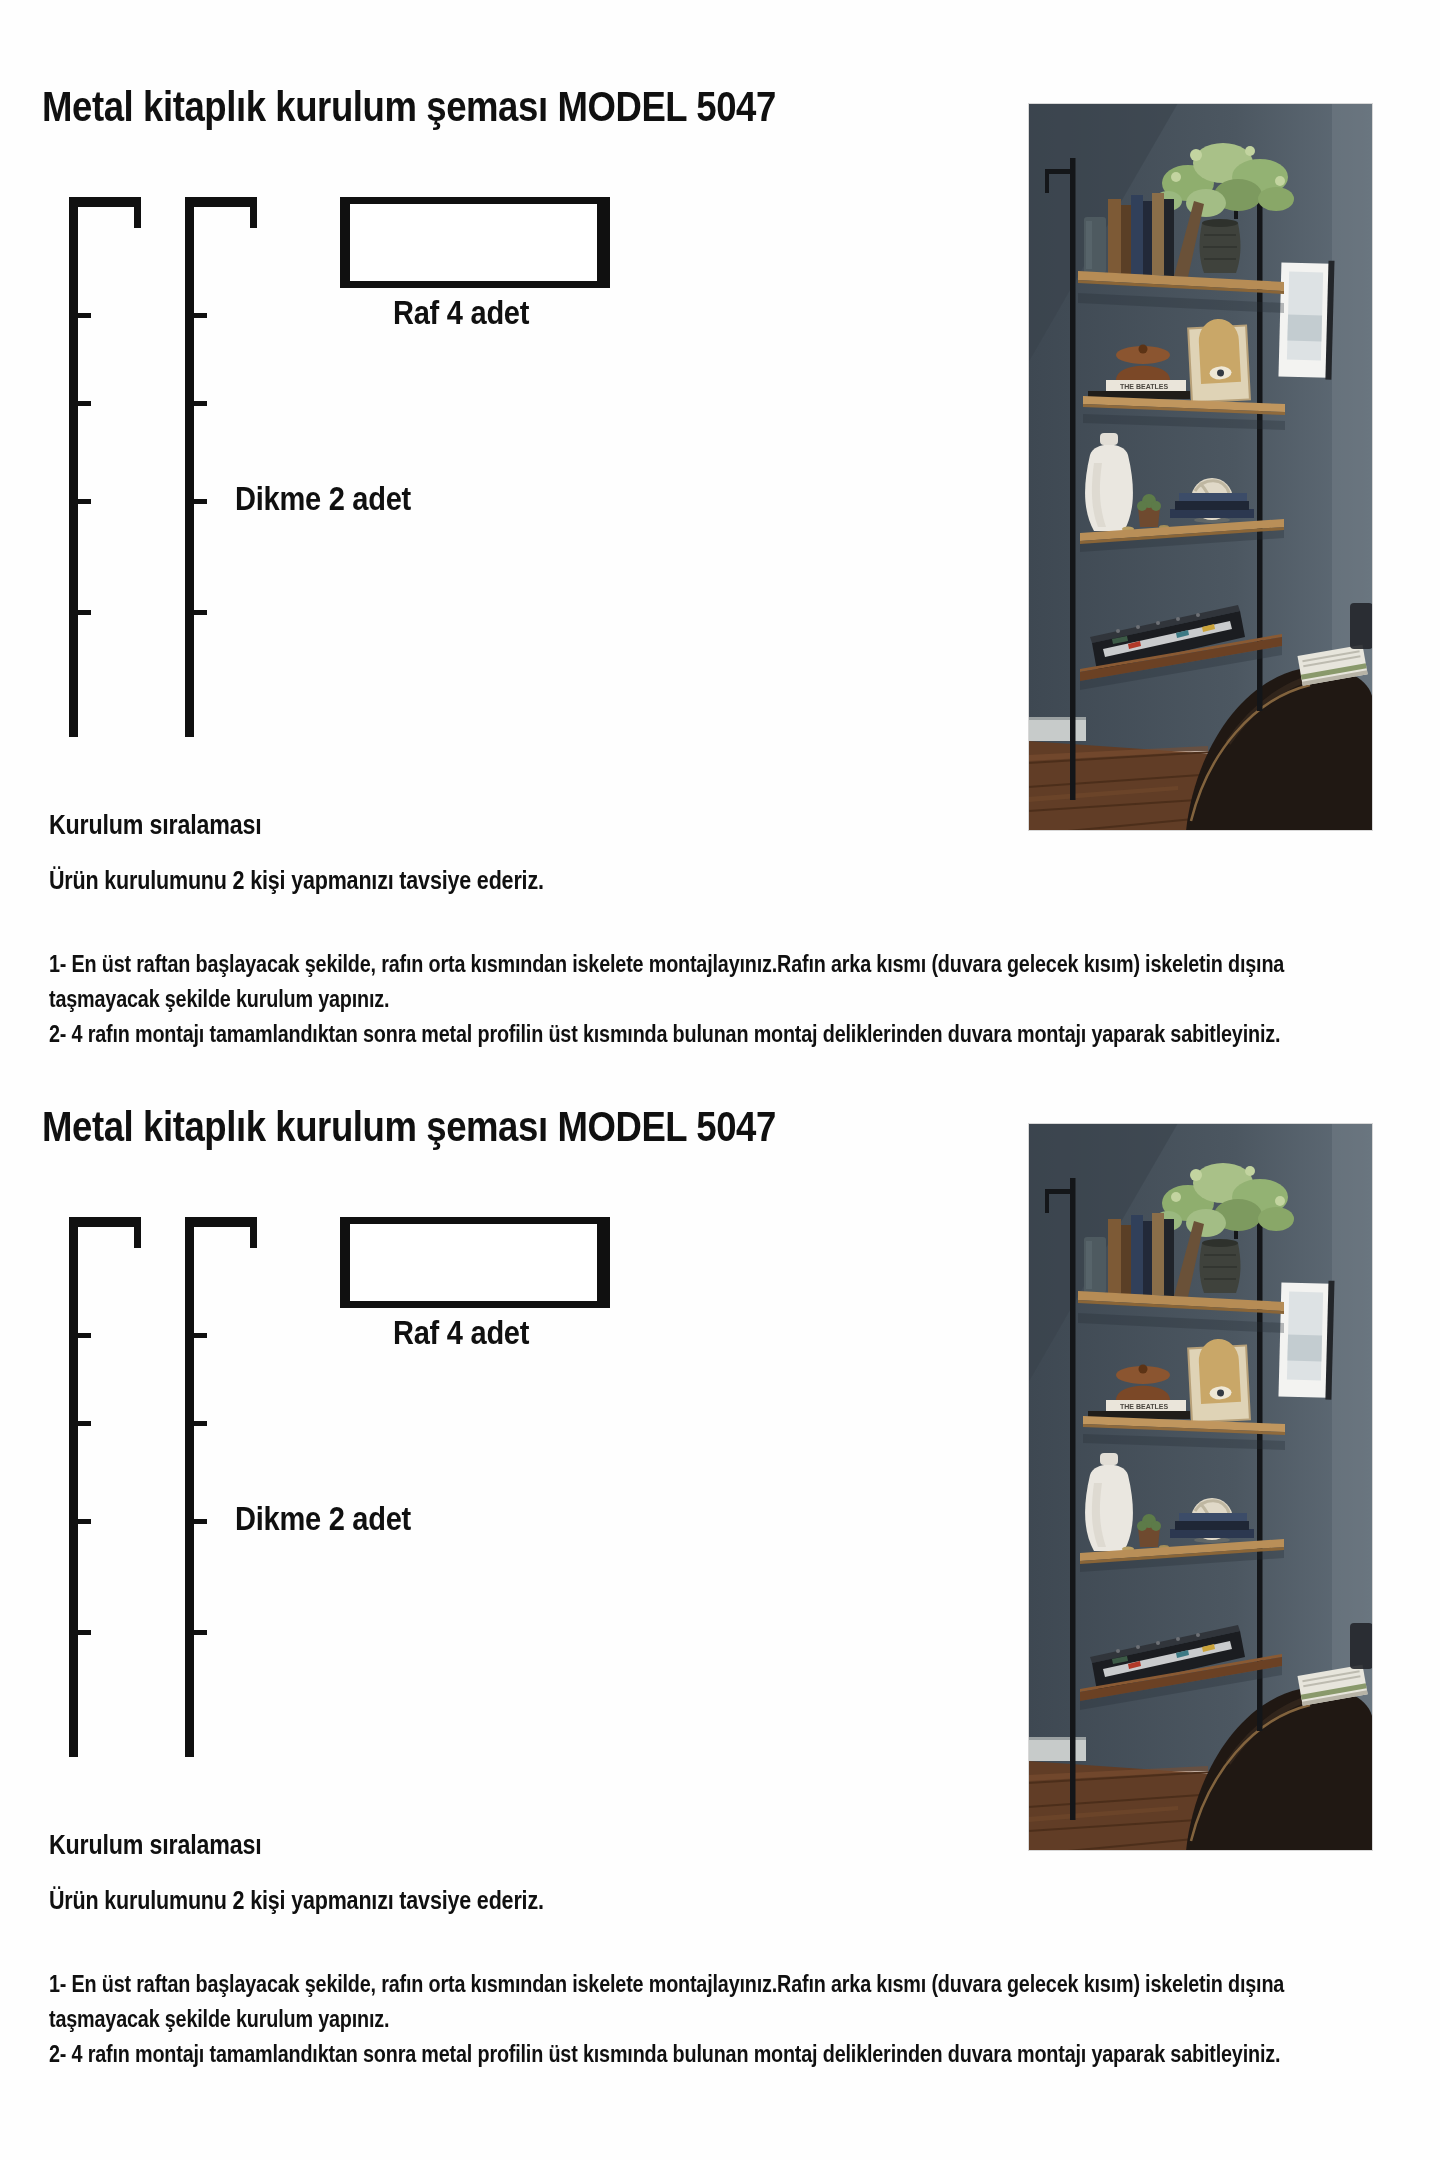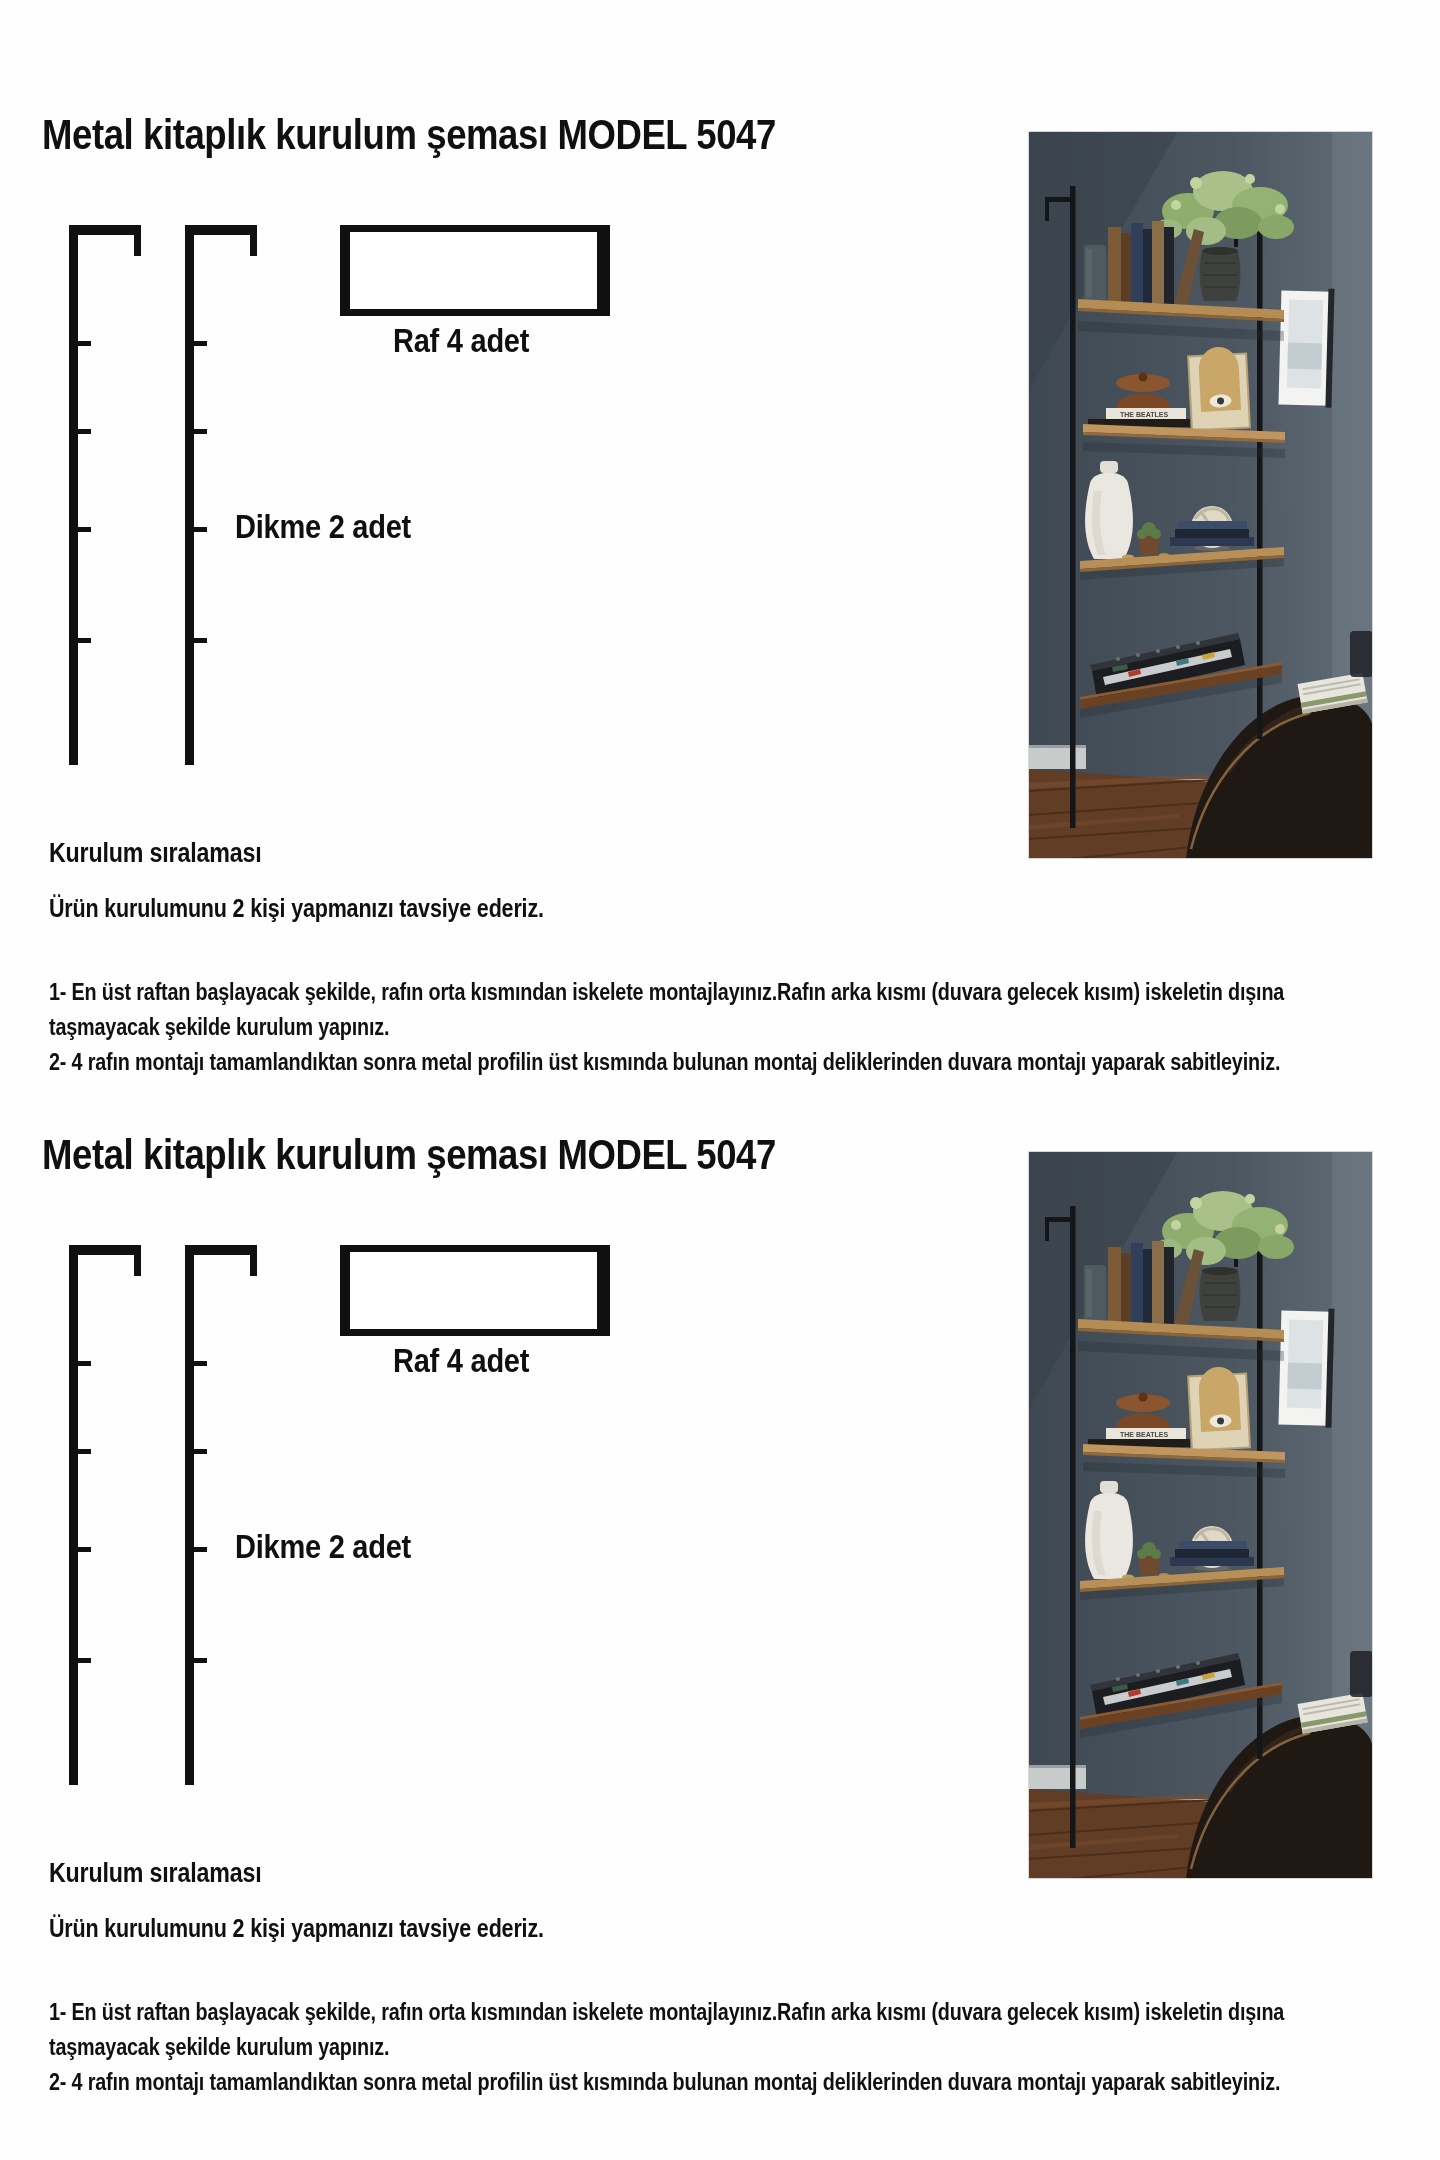--- a/index.html
+++ b/index.html
@@ -1,20 +1,20 @@
 <!DOCTYPE html>
 <html><head>
 <meta charset="utf-8">
 <style>
   :root{ --ink:#101010; }
   html,body{ margin:0; padding:0; }
   body{ width:1440px; height:2160px; background:#ffffff; position:relative;
         font-family:"Liberation Sans", sans-serif; color:var(--ink); overflow:hidden; }
   .sheet{ position:absolute; inset:0; background:#fefefe; }
-  .half{ position:absolute; left:0; width:1292px;margin-top:28px; }
+  .half{ position:absolute; left:0; width:1292px; }
   #half-1{ top:0; height:1020px; }
   #half-2{ top:1020px; height:1140px; }
 
   .sheet-title{ position:absolute; left:42px; top:82px; font-size:43px; font-weight:700;
     letter-spacing:-0.5px; white-space:nowrap; transform:scaleX(.85); transform-origin:0 0; }
 
   
   .upright{ position:absolute; top:197px; width:80px; height:540px; }
   .upright.u1{ left:69px; } .upright.u2{ left:185px; }
   .u-bar{ position:absolute; left:0; top:0; width:9px; height:540px; background:var(--ink); }

